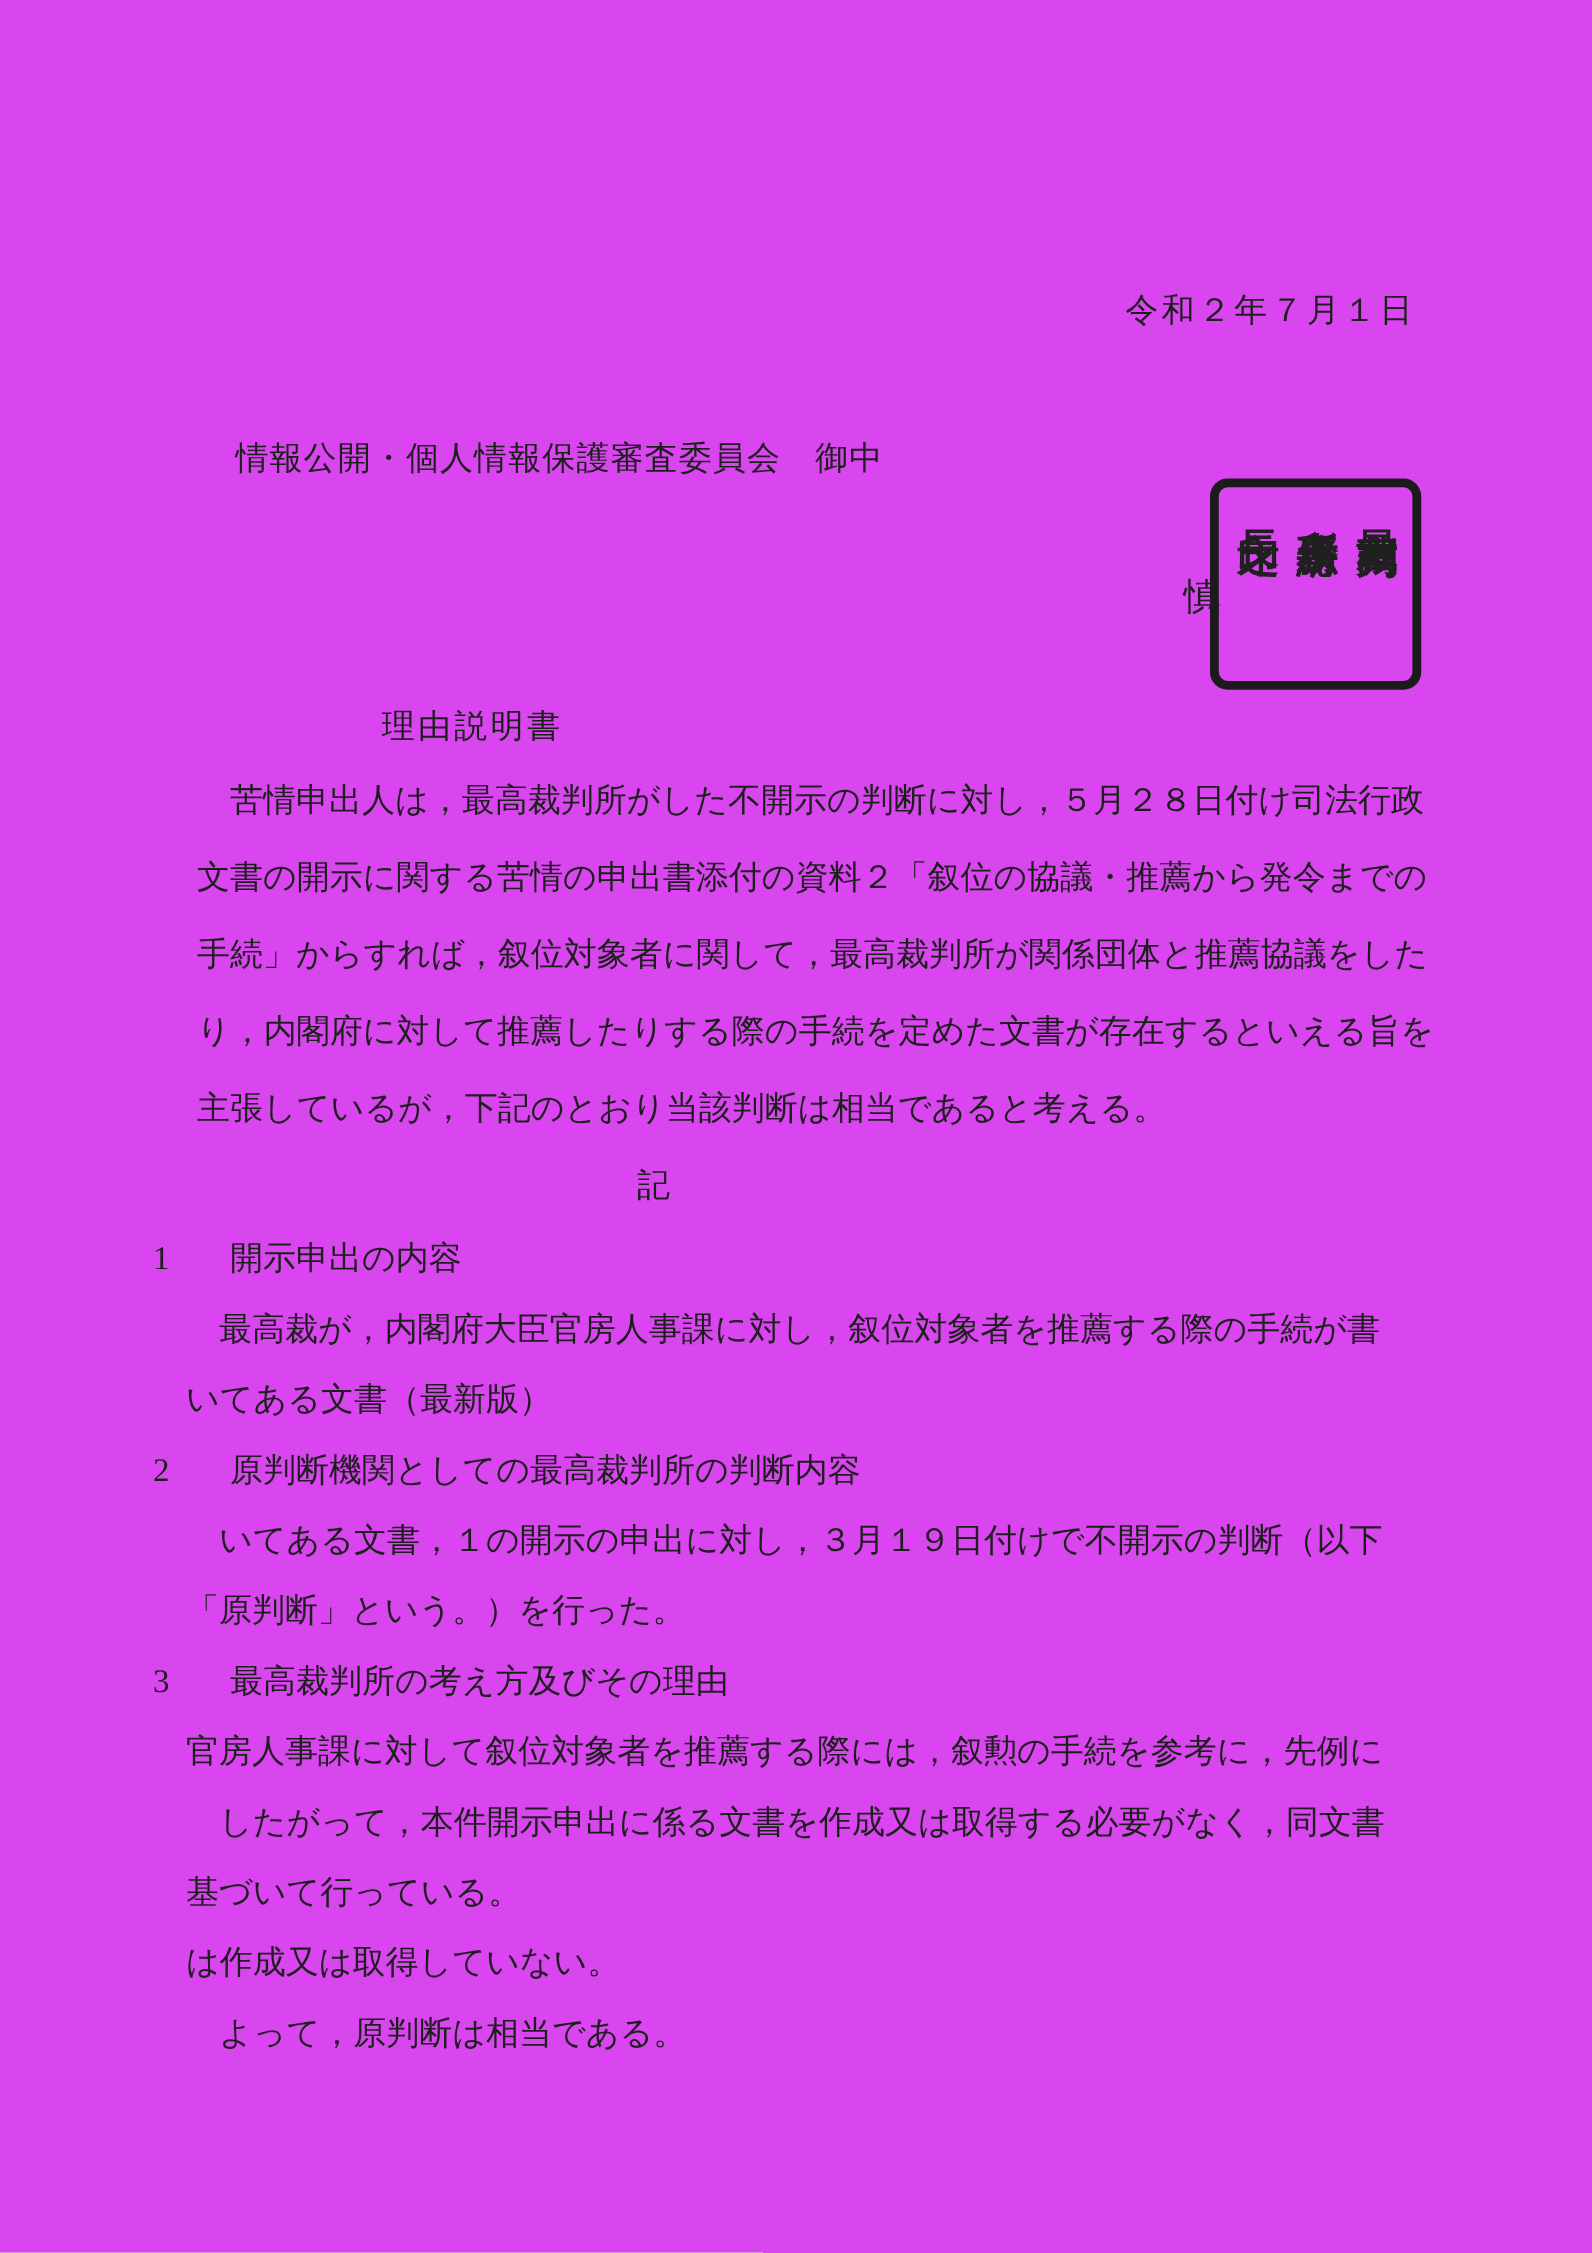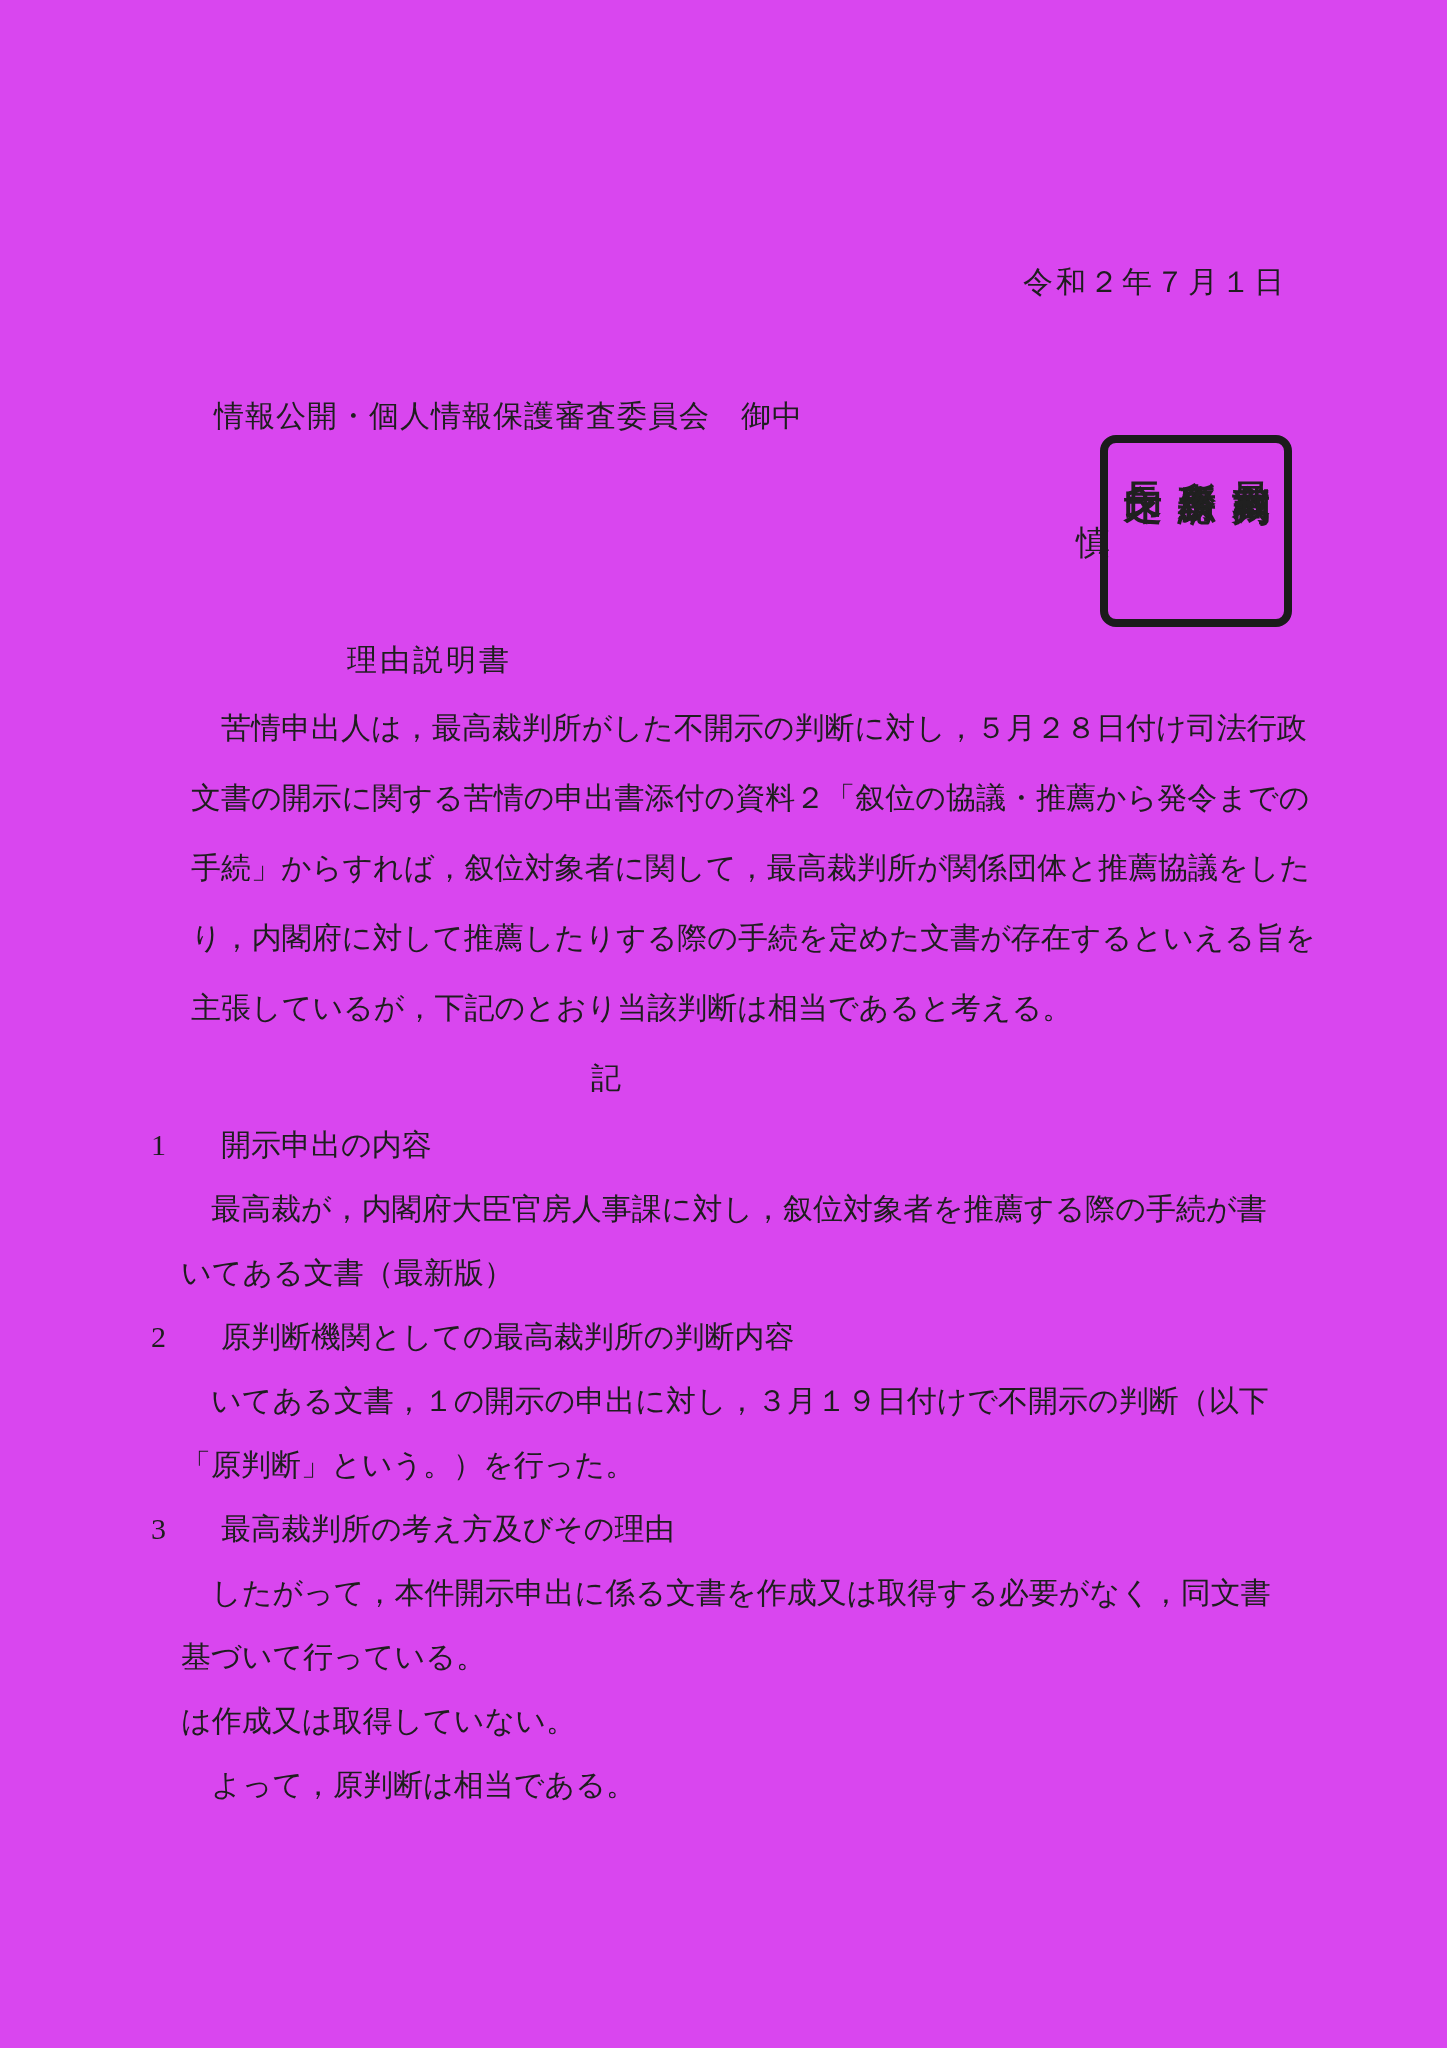--- a/index.html
+++ b/index.html
@@ -47,21 +47,21 @@
     letter-spacing:2px;
     color:#202020;
     filter:blur(0.4px);
   }
   .seal-text span { display:block; }
   .doc-title {
     position:absolute; top:640px; left:347px;
     letter-spacing:3px;
   }
   .content {
-    position:absolute; top:693px; left:151px; width:1180px;
+    position:absolute; top:693px; left:139px; width:1180px;
   }
   .line  { height:70px; line-height:70px; font-size:30px; white-space:pre; }
   .sline { height:64px; line-height:64px; font-size:30px; white-space:pre; }
   .intro { margin-left:40px; }
   .indent { text-indent:1em; }
   .ki { margin-left:440px; letter-spacing:2px; }
   .sec-head .sec-num { display:inline-block; width:70px; }
   .sec-body { margin-left:30px; }
 </style>
 </head>
@@ -109,20 +109,21 @@
       <div class="sline sec-head"><span class="sec-num">2</span><span>原判断機関としての最高裁判所の判断内容</span></div>
       <div class="sec-body">
         <div class="sline indent">いてある文書，１の開示の申出に対し，３月１９日付けで不開示の判断（以下</div>
         <div class="sline">「原判断」という。）を行った。</div>
       </div>
     </div>
 
     <div>
       <div class="sline sec-head"><span class="sec-num">3</span><span>最高裁判所の考え方及びその理由</span></div>
       <div class="sec-body">
+        <div class="sline">官房人事課に対して叙位対象者を推薦する際には，叙勲の手続を参考に，先例に</div>
         <div class="sline indent">したがって，本件開示申出に係る文書を作成又は取得する必要がなく，同文書</div>
         <div class="sline">基づいて行っている。</div>
         <div class="sline">は作成又は取得していない。</div>
         <div class="sline indent">よって，原判断は相当である。</div>
       </div>
     </div>
 
   </div>
 
 </div>

